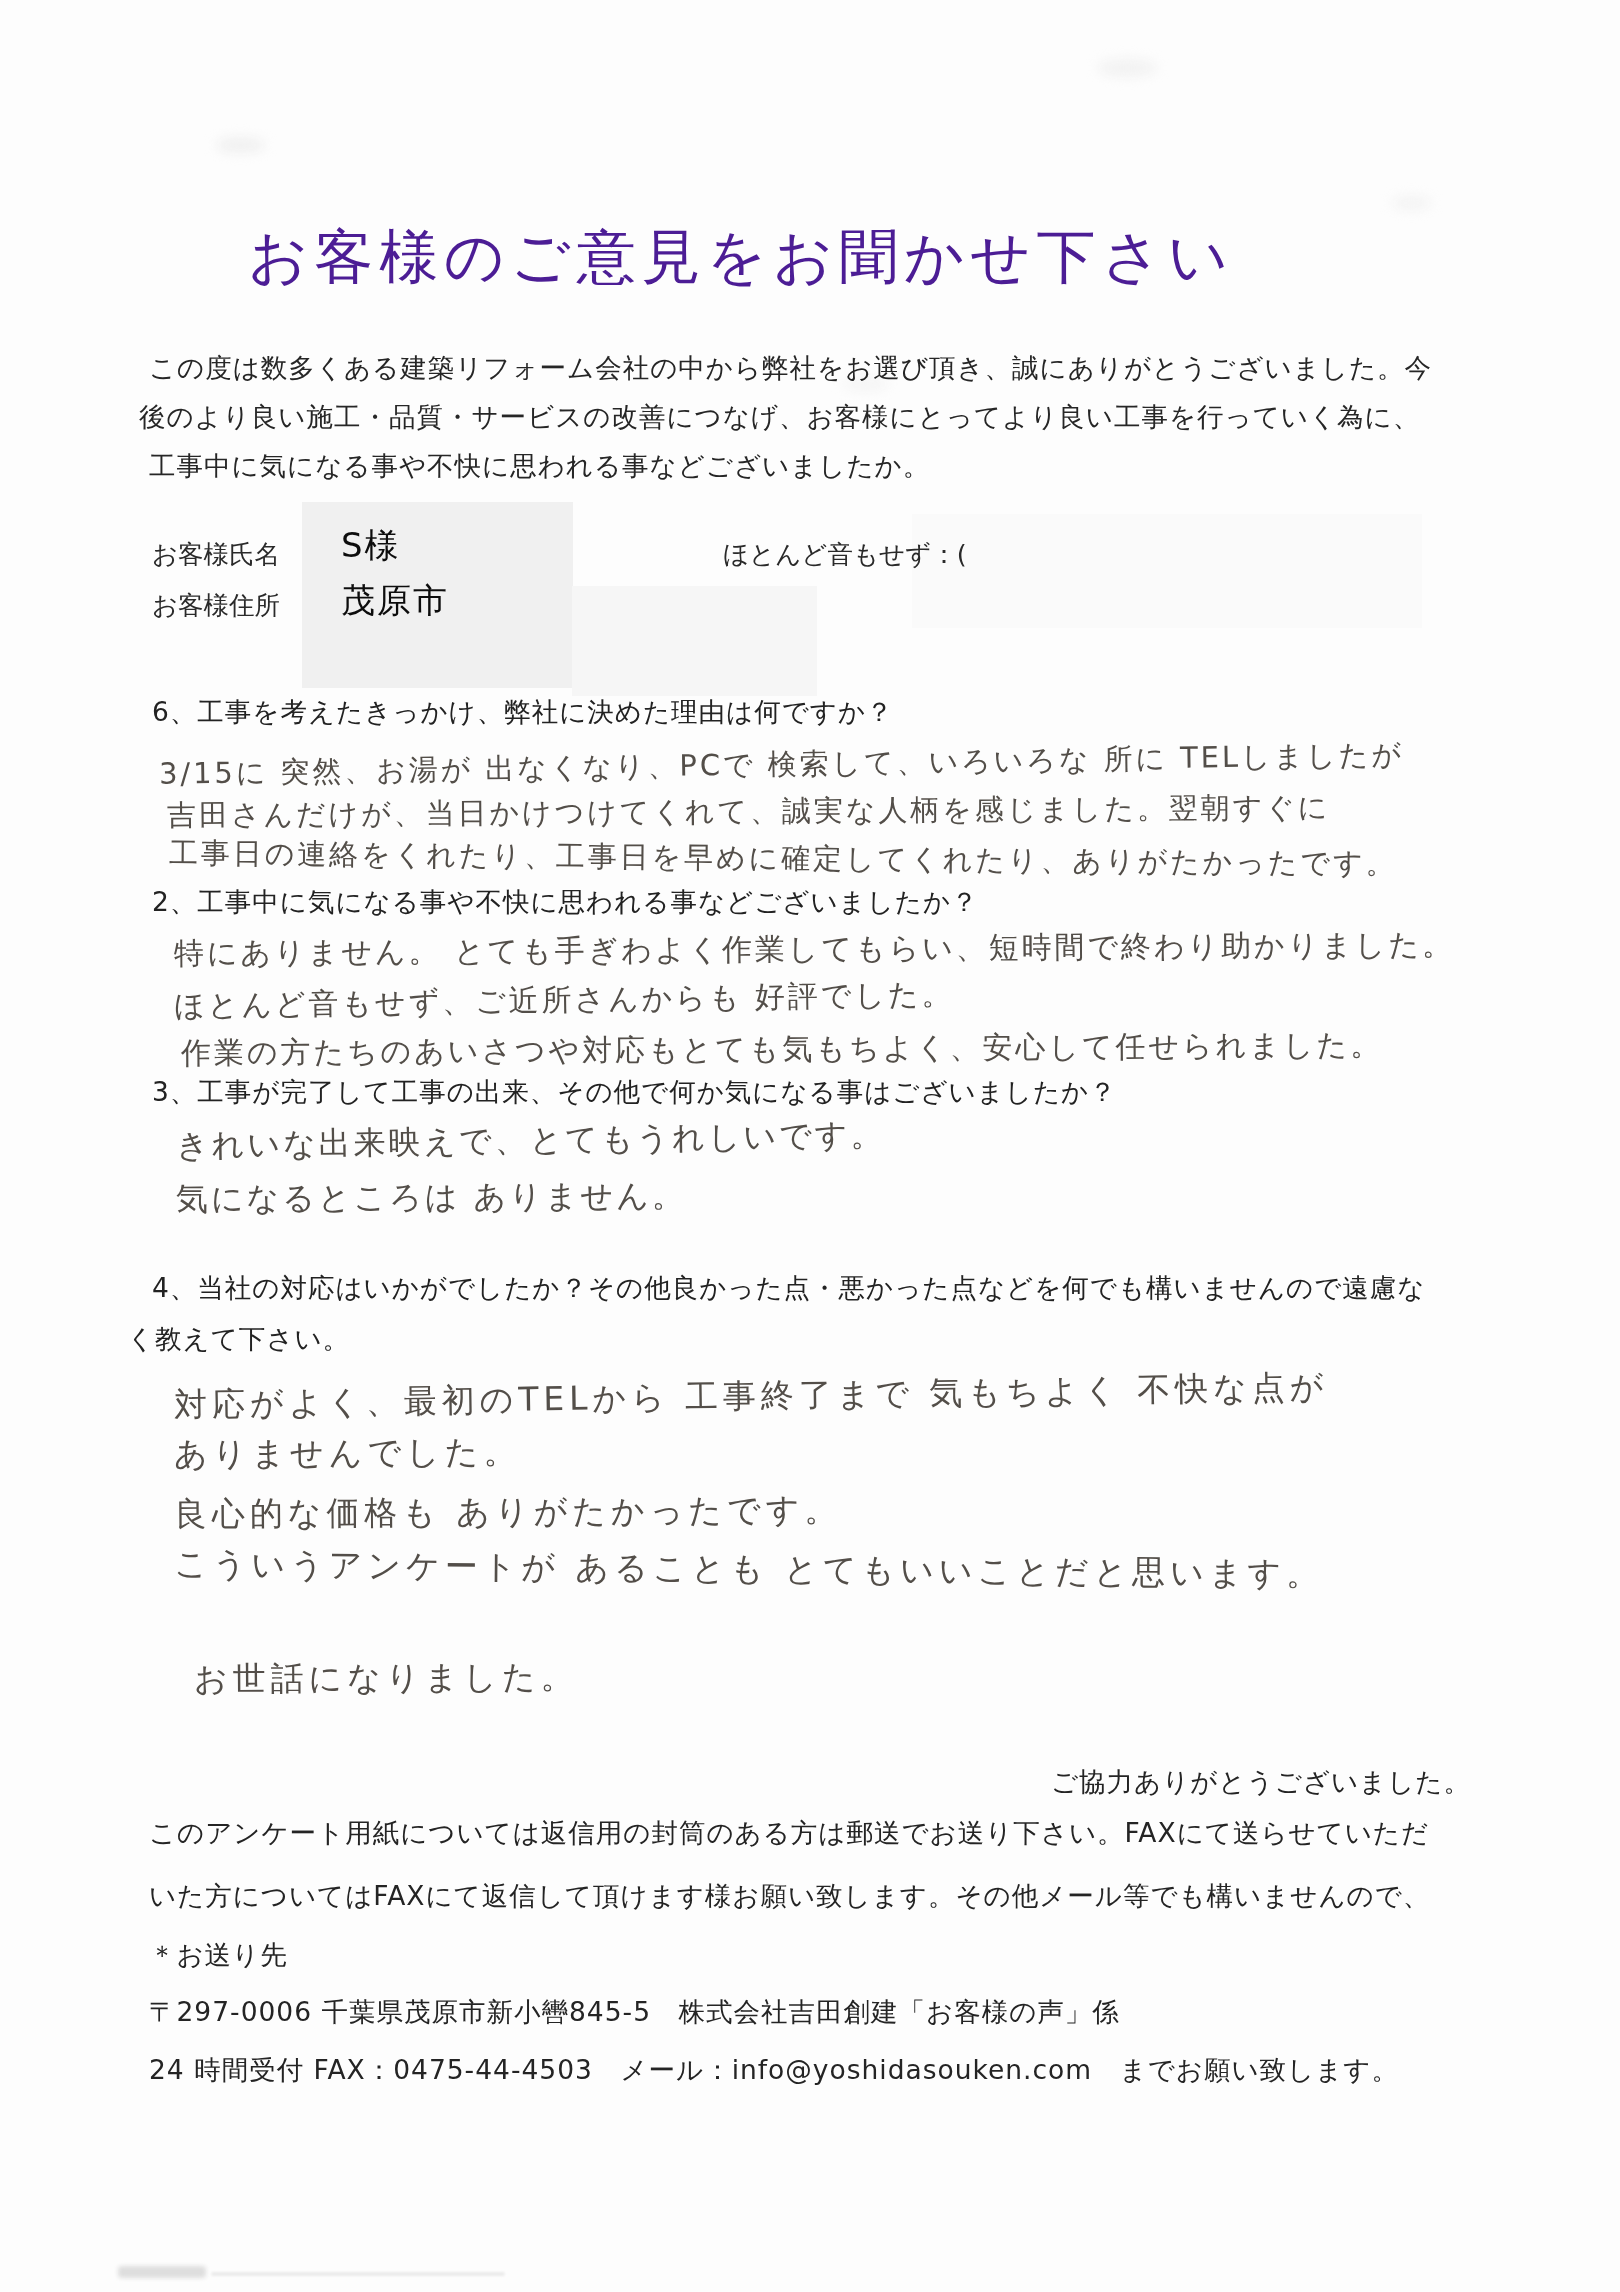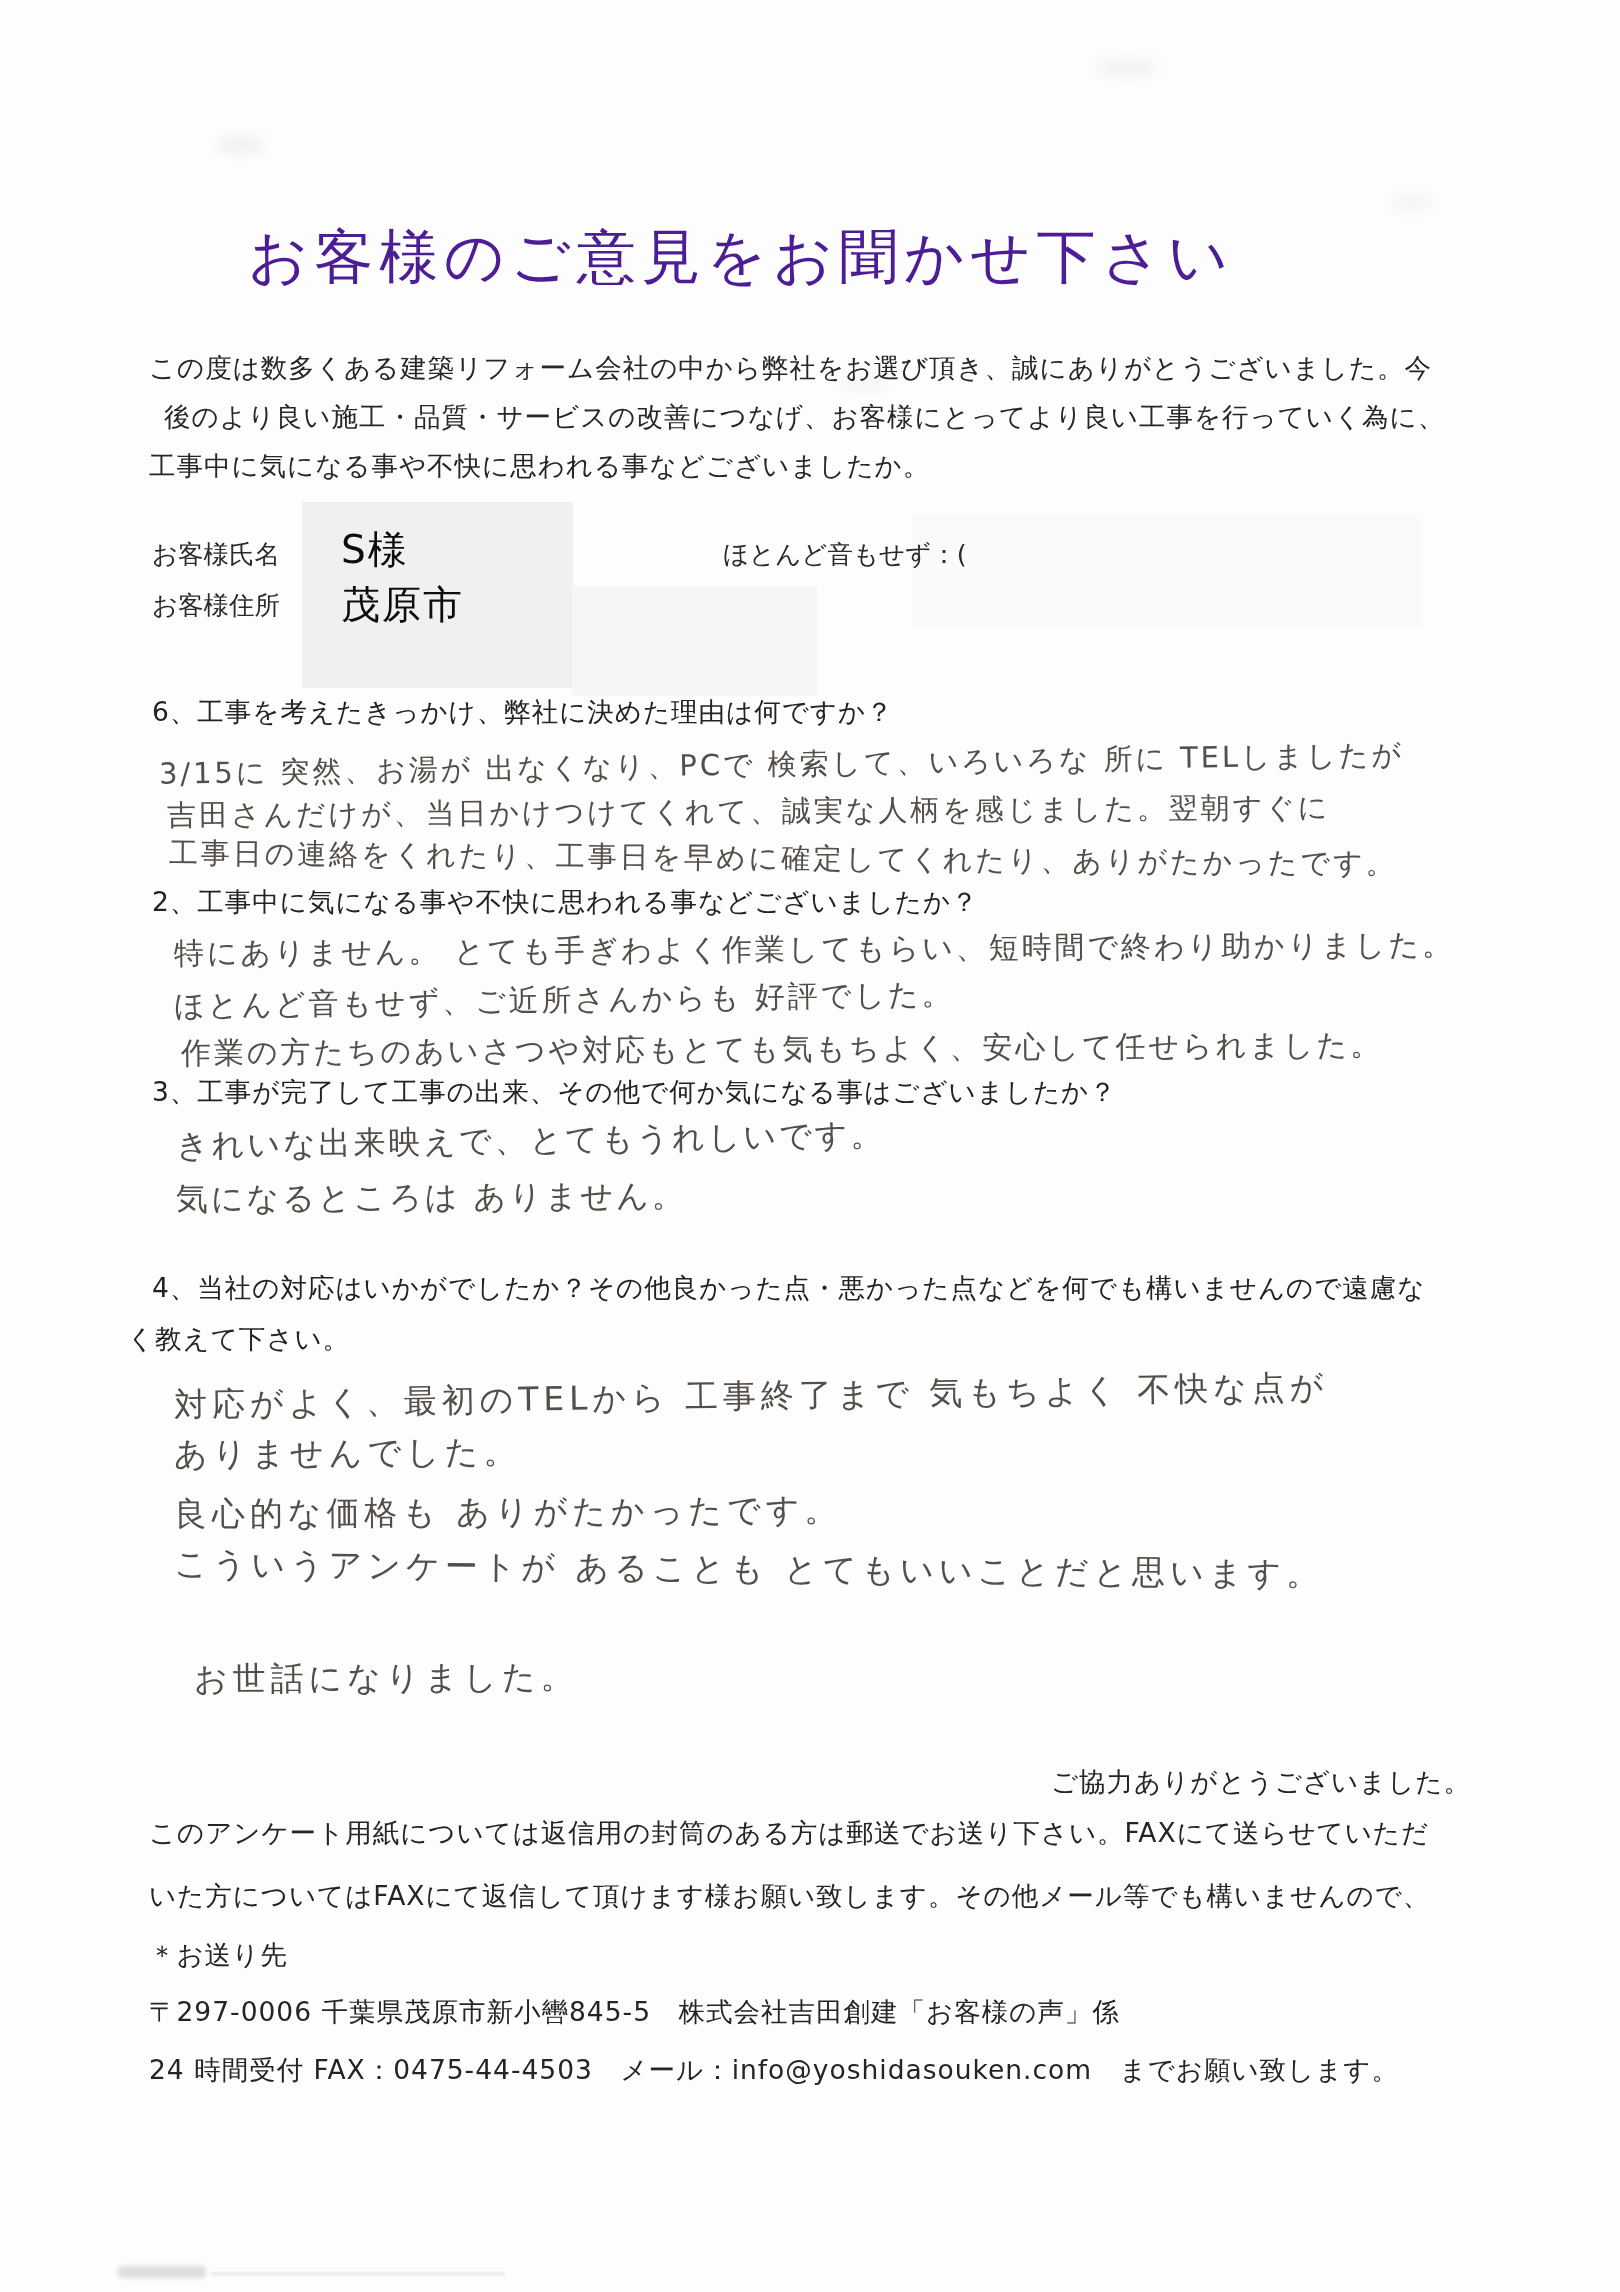--- a/index.html
+++ b/index.html
@@ -20,21 +20,21 @@
     font-weight:500;
   }
   .body-text{
     font-size:26.5px;
     color:#262626;
     letter-spacing:1px;
   }
   .intro-line{line-height:49px;}
   .field-label{font-size:25.5px;color:#2a2a2a;}
   .field-value{
-    font-size:39px;
+    font-size:34px;
     color:#0d0d0d;
     letter-spacing:2px;
   }
   .q-heading{
     font-size:26.5px;
     color:#222;
     letter-spacing:1px;
   }
   .hw{
     font-size:30px;
@@ -62,21 +62,21 @@
   <div class="smudge" style="left:118px;top:2266px;width:88px;height:11.8px;background:#dedede;filter:blur(2px);border-radius:3.9px;"></div>
   <div class="smudge" style="left:211px;top:2272px;width:294px;height:3.9px;background:#ececec;filter:blur(1px);border-radius:2px;"></div>
 
   <div class="redact" style="left:302px;top:502px;width:271px;height:186px;background:#f0f0f0;"></div>
   <div class="redact" style="left:572px;top:586px;width:245px;height:110px;background:#f6f6f6;"></div>
   <div class="redact" style="left:912px;top:514px;width:510px;height:114px;background:#fafafa;"></div>
 
   <div class="abs title" style="left:248px;top:218px;">お客様のご意見をお聞かせ下さい</div>
 
   <div class="abs body-text intro-line" style="left:149px;top:343px;">この度は数多くある建築リフォーム会社の中から弊社をお選び頂き、誠にありがとうございました。今</div>
-  <div class="abs body-text intro-line" style="left:164px;top:392px;">後のより良い施工・品質・サービスの改善につなげ、お客様にとってより良い工事を行っていく為に、</div>
+  <div class="abs body-text intro-line" style="left:139px;top:392px;">後のより良い施工・品質・サービスの改善につなげ、お客様にとってより良い工事を行っていく為に、</div>
   <div class="abs body-text intro-line" style="left:149px;top:441px;">工事中に気になる事や不快に思われる事などございましたか。</div>
 
   <div class="abs field-label" style="left:152px;top:537px;">お客様氏名</div>
   <div class="abs field-value" style="left:341px;top:523px;">S様</div>
   <div class="abs field-label" style="left:723px;top:537px;">ほとんど音もせず：(</div>
   <div class="abs field-label" style="left:152px;top:588px;">お客様住所</div>
   <div class="abs field-value" style="left:341px;top:578px;">茂原市</div>
 
   <div class="abs q-heading" style="left:152px;top:694px;">6、工事を考えたきっかけ、弊社に決めた理由は何ですか？</div>
   <div class="abs hw rot-a" style="left:159px;top:745px;font-size:29px;">3/15に 突然、お湯が 出なくなり、PCで 検索して、いろいろな 所に TELしましたが</div>

